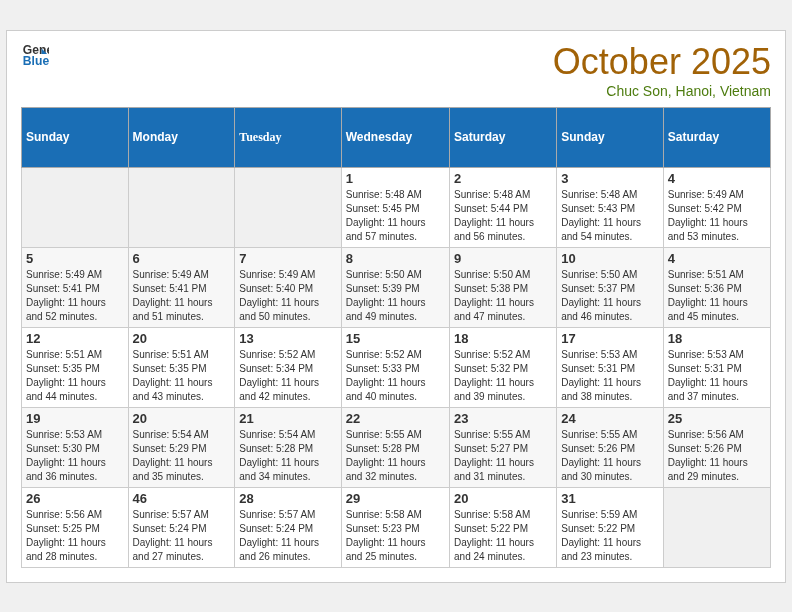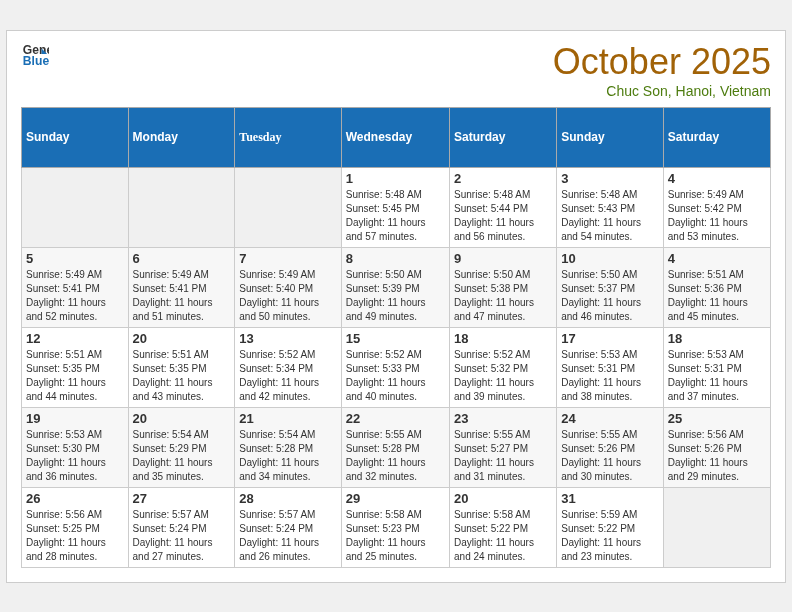--- a/index.html
+++ b/index.html
@@ -312,21 +312,21 @@
         </tr>
         <tr>
           <td>
             <div class="day-num">26</div>
             <div class="day-info" style="white-space: pre-line;">Sunrise: 5:56 AM
 Sunset: 5:25 PM
 Daylight: 11 hours
 and 28 minutes.</div>
           </td>
           <td>
-            <div class="day-num">27</div>
+            <div class="day-num">46</div>
             <div class="day-info" style="white-space: pre-line;">Sunrise: 5:57 AM
 Sunset: 5:24 PM
 Daylight: 11 hours
 and 27 minutes.</div>
           </td>
           <td>
             <div class="day-num">28</div>
             <div class="day-info" style="white-space: pre-line;">Sunrise: 5:57 AM
 Sunset: 5:24 PM
 Daylight: 11 hours

